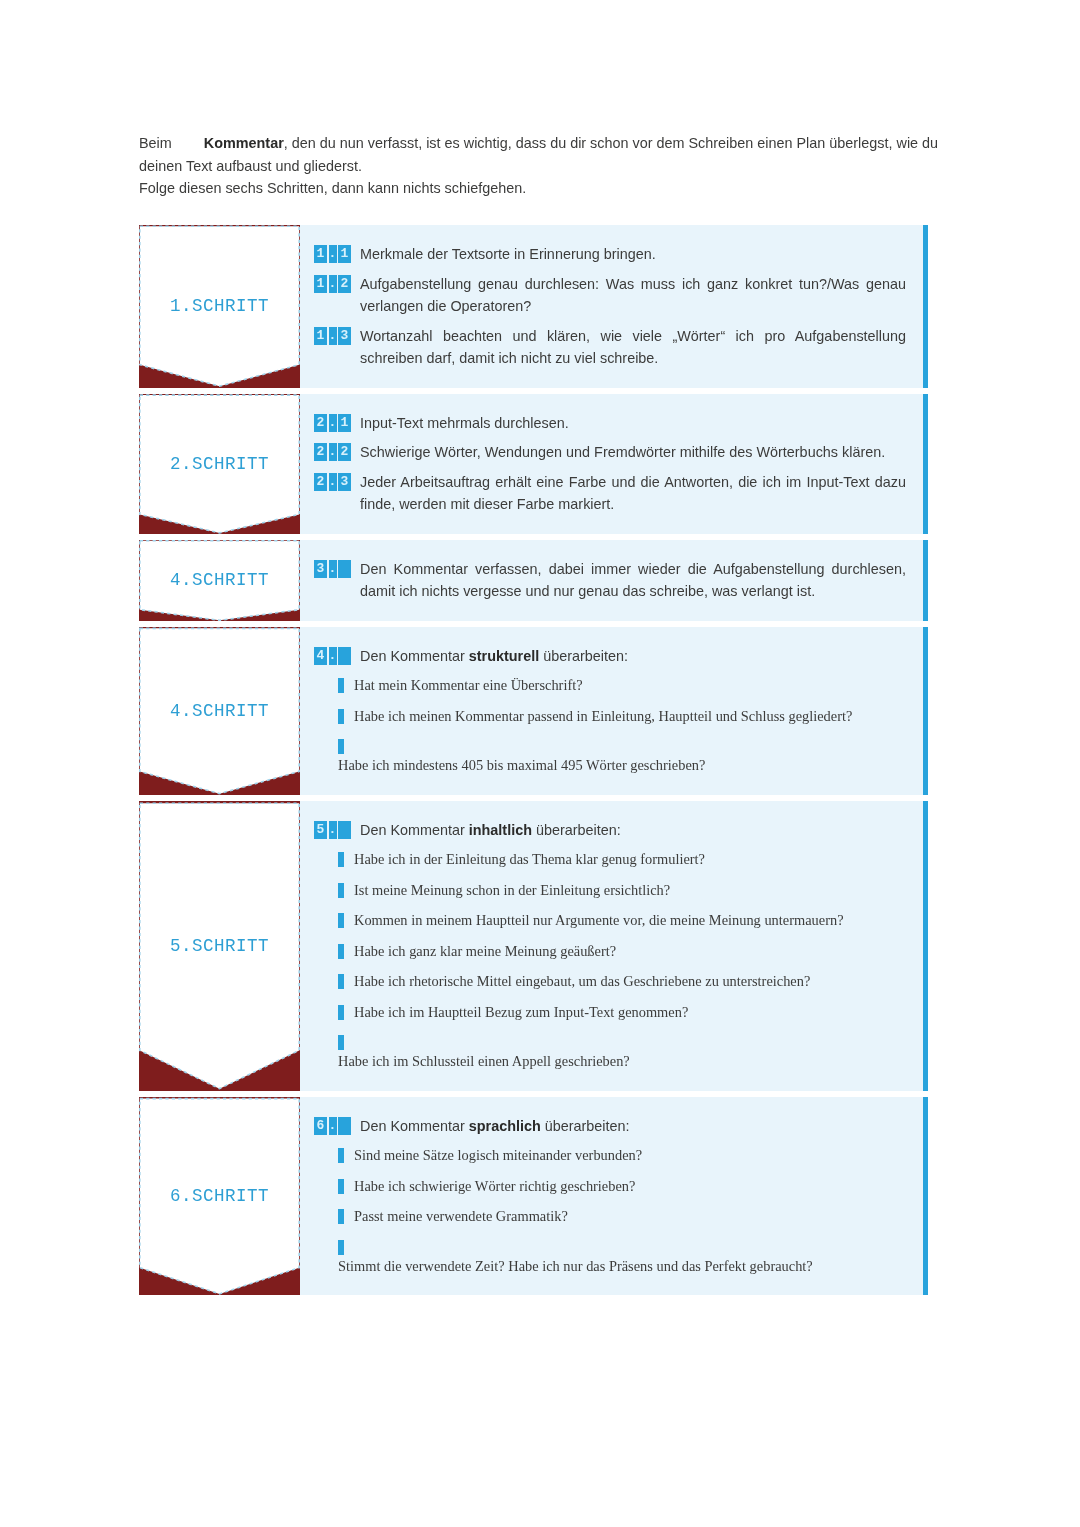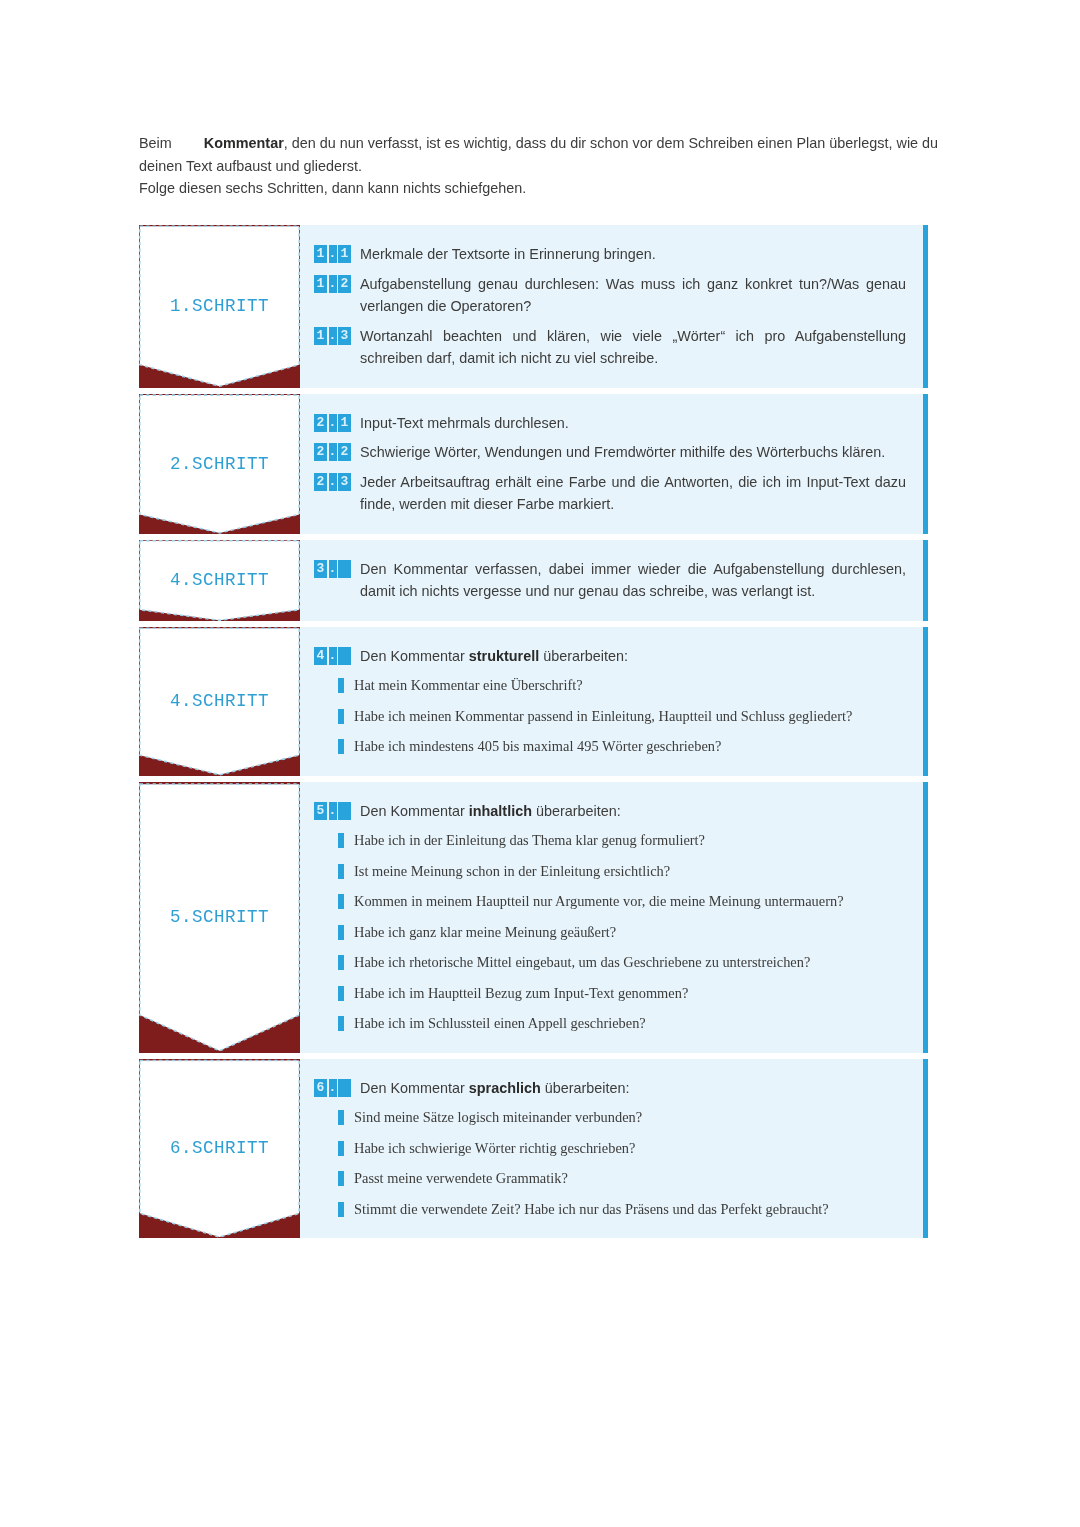--- a/index.html
+++ b/index.html
@@ -144,21 +144,21 @@
     padding: 0;
     list-style: none;
   }
   .check-item {
     display: flex;
     align-items: flex-start;
     margin-bottom: 8px;
     padding-left: 24px;
     font-family: Liberation Serif, serif;
   }
-  .check-item:last-child { margin-bottom: 0; }
+  .check-item:last-child { margin-bottom: 0; flex-direction: column; }
   .tick {
     flex: 0 0 auto;
     width: 6px;
     height: 15px;
     background: #28a3dc;
     margin-right: 10px;
     margin-top: 4px;
   }
   .check-text {
     flex: 1 1 auto;

